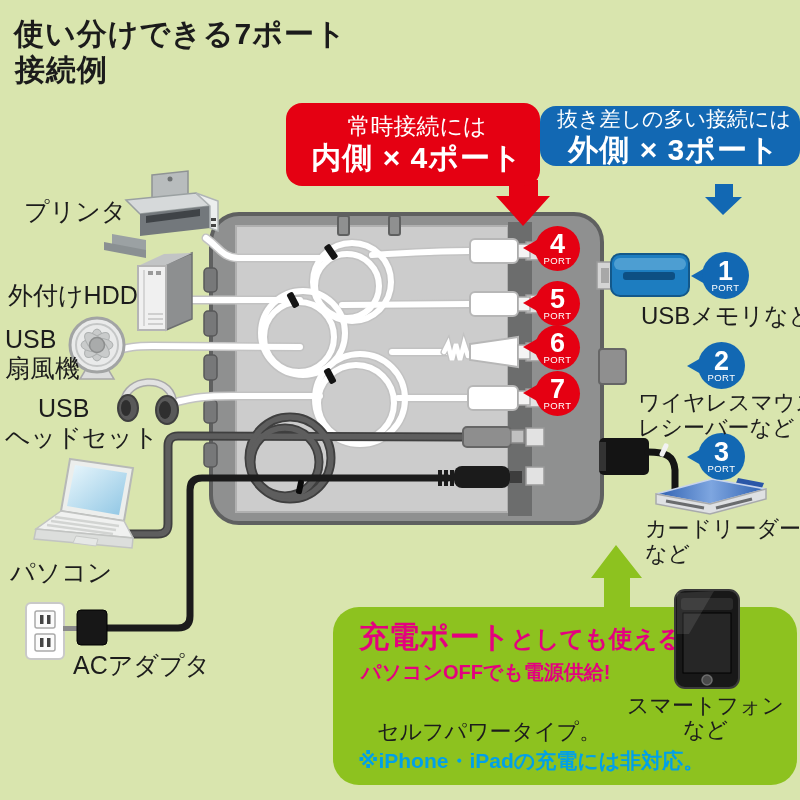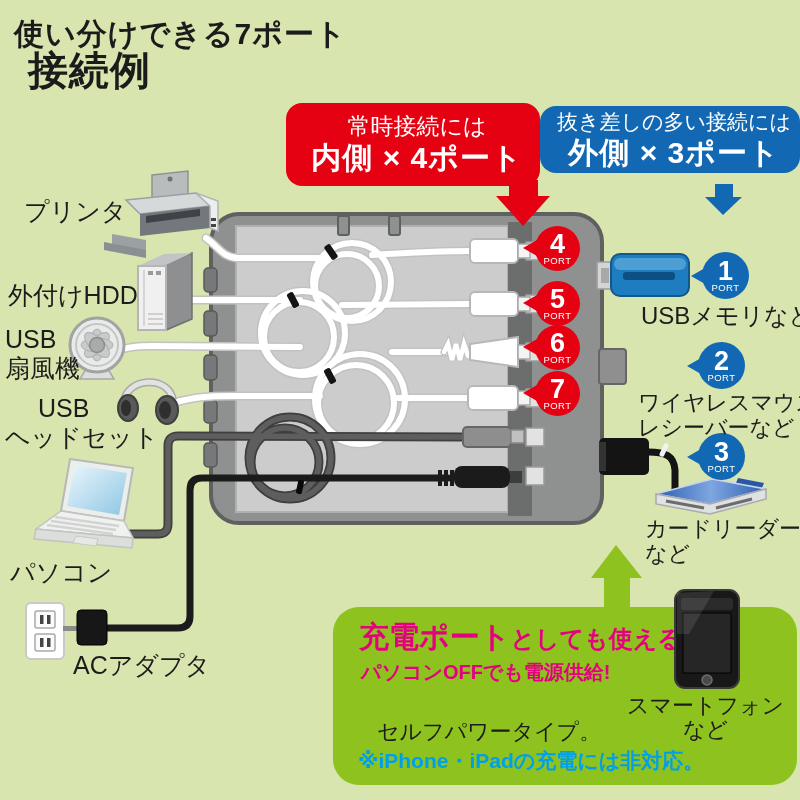--- a/index.html
+++ b/index.html
@@ -1,25 +1,25 @@
 <!DOCTYPE html>
 <html><head>
 <meta charset="utf-8">
 <style>
   html,body{margin:0;padding:0;}
   body{font-family:"Liberation Sans","DejaVu Sans",sans-serif;}
   .stage{position:relative;width:800px;height:800px;background:#d9e5ae;overflow:hidden;}
   .scene{position:absolute;left:0;top:0;z-index:0;}
   .title{position:absolute;left:14px;top:16px;color:#1b1b1b;font-weight:bold;z-index:2;}
   .title .t1{font-size:30px;line-height:36px;letter-spacing:1px;}
-  .title .t2{font-size:40px;line-height:36px;margin-left:14px;letter-spacing:1px;}
+  .title .t2{font-size:30px;line-height:36px;margin-left:1px;letter-spacing:1px;}
   .callout{position:absolute;border-radius:16px;color:#fff;display:flex;flex-direction:column;
            align-items:center;justify-content:center;text-align:center;z-index:2;padding-left:8px;}
   .callout-red{left:286px;top:103px;width:246px;height:83px;background:#e50012;}
-  .callout-blue{left:540px;top:106px;width:252px;height:67px;background:#1268b3;}
+  .callout-blue{left:540px;top:106px;width:252px;height:60px;background:#1268b3;}
   .callout .c1{font-size:23px;line-height:27px;font-weight:500;}
   .callout .c2{font-size:30px;line-height:36px;font-weight:bold;letter-spacing:1px;}
   .callout-blue .c1{font-size:21px;}
   .badge{position:absolute;border-radius:50%;color:#fff;display:flex;flex-direction:column;
          align-items:center;justify-content:center;z-index:2;}
   .badge .num{font-size:27px;font-weight:bold;line-height:24px;}
   .badge .prt{font-size:9.5px;font-weight:normal;letter-spacing:.5px;line-height:10px;}
   .badge-red{width:45px;height:45px;background:#e50012;}
   .badge-blue{width:47px;height:47px;background:#1268b3;}
   .lbl{position:absolute;color:#1c1c1c;font-size:25px;line-height:1.14;font-weight:500;z-index:2;white-space:nowrap;}

